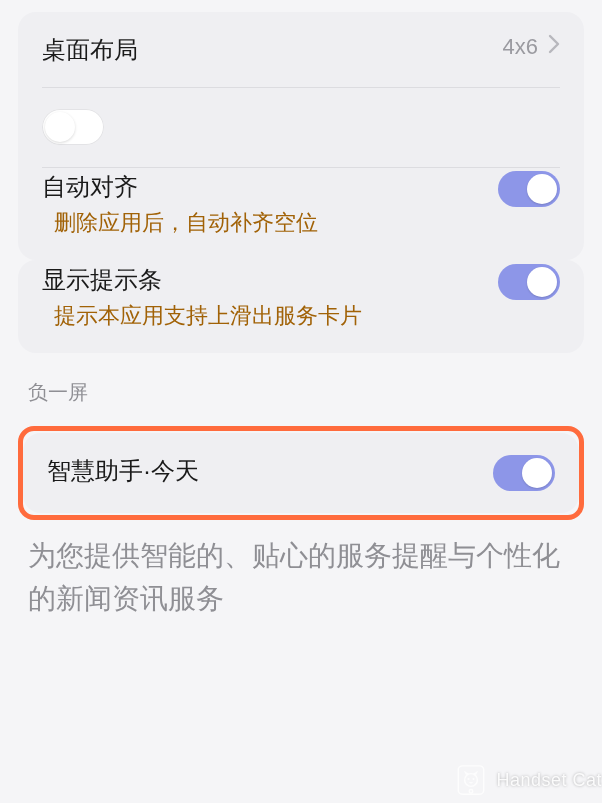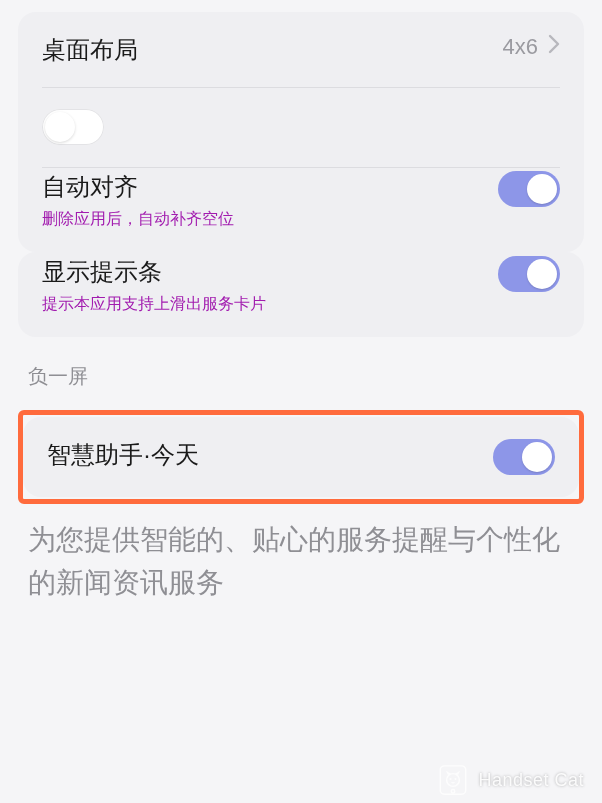--- a/index.html
+++ b/index.html
@@ -27,21 +27,21 @@
   .row.tall { padding: 4px 24px 22px 24px; }
   .row + .row::before {
     content: "";
     position: absolute;
     top: 0; left: 24px; right: 24px;
     height: 1px;
     background: #dcdce0;
   }
   .row-main { flex: 1; min-width: 0; }
   .title { font-size: 24px; font-weight: 500; color: #1a1a1a; line-height: 1.3; }
-  .sub { font-size: 16px; color: #a21caf; margin-top: 6px; line-height: 1.35; }
+  .sub { font-size: 22px; color: #a16207; margin-top: 6px; line-height: 1.35; margin-left: 12px; }
   .value { font-size: 22px; color: #9a9aa0; margin-right: 10px; }
 
   .section-header {
     font-size: 20px;
     color: #8f8f94;
     padding: 26px 10px 14px 10px;
   }
   .section-desc {
     font-size: 28px;
     color: #8f8f94;
@@ -69,29 +69,29 @@
     border-radius: 50%;
     box-shadow: 0 1px 2px rgba(0,0,0,.15);
   }
   .toggle.on  { background: #8d96e8; }
   .toggle.on .knob  { right: 3px; }
   .toggle.off { background: #fff; box-shadow: inset 0 0 0 1px #e3e3e6; }
   .toggle.off .knob { left: 3px; box-shadow: 0 1px 3px rgba(0,0,0,.15); }
 
   .highlight-frame {
     border: 5px solid #ff6b3d;
-    border-radius: 6px;
+    border-radius: 16px;
     margin-top: 6px;
     padding: 2px 0;
   }
   .highlight-frame .card { border-radius: 18px; }
 
   .watermark {
     position: absolute;
-    right: 18px; bottom: 6px;
+    right: 0; bottom: 6px;
     display: flex; align-items: center; gap: 8px;
     color: rgba(255,255,255,0.9);
     font-size: 18px;
     letter-spacing: .5px;
     text-shadow: 0 0 3px rgba(0,0,0,.3);
   }
   .watermark svg { width: 34px; height: 34px; opacity: .9; }
 </style>
 </head>
 <body>

